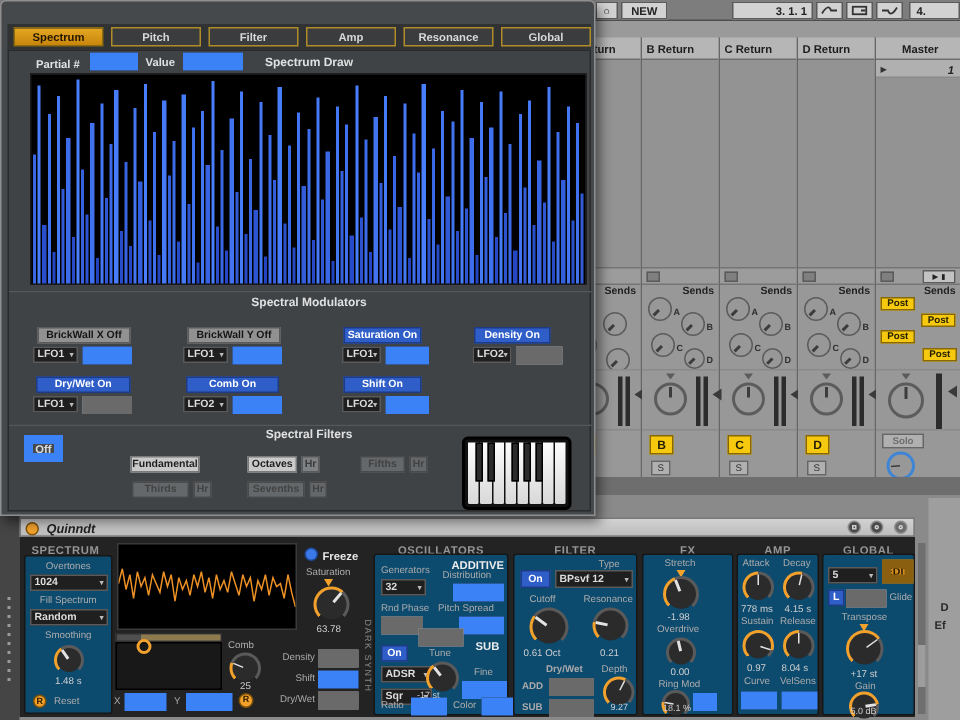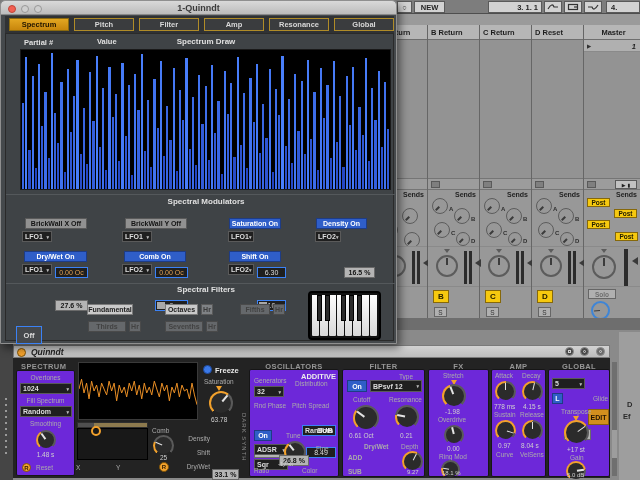--- a/index.html
+++ b/index.html
@@ -34,21 +34,21 @@
   #sessband { position:absolute; left:376px; top:318px; width:264px; height:14px; background:#6e6e6e; z-index:10; }
 
   
   #plugin { position:absolute; left:0; top:0; width:397px; height:344px; background:#45494c; border:1px solid #8f8f8f; border-radius:4px 4px 0 0; box-shadow:3px 4px 8px rgba(0,0,0,.5); z-index:30; }
   #ptitle { position:absolute; left:0; top:0; width:100%; height:14px; background:linear-gradient(#d9d9d9,#bcbcbc); border-bottom:1px solid #8a8a8a; border-radius:4px 4px 0 0; }
   .tl { position:absolute; top:3.5px; width:8px; height:8px; border-radius:50%; }
   .ptab { position:absolute; top:17px; width:60px; height:13px; background:#3a3c3e; border:1px solid #b08c28; color:#d8d8d8; font-size:7.5px; font-weight:bold; display:flex; align-items:center; justify-content:center; }
   .ptab.on { background:linear-gradient(#e3a722,#c8860c); color:#231600; border-color:#8a6a10; }
   #pmain { position:absolute; left:4px; top:32px; width:389px; height:308px; background:#3f4346; border:1px solid #2a2a2a; }
   .plbl { position:absolute; color:#e0e0e0; font-size:7.5px; font-weight:bold; }
-  .fld { position:absolute; background:#1f1f1f; border:1px solid #3b82f6; color:#ddd; font-size:7px; display:flex; align-items:center; justify-content:center; overflow:hidden;margin-top:36px; }
+  .fld { position:absolute; background:#1f1f1f; border:6px solid #3b82f6; color:#ddd; font-size:7px; display:flex; align-items:center; justify-content:center; overflow:hidden; }
   .fld.amber { color:#e0a050; }
   .fld.lit { background:#b4b4b4; color:#141414; border-color:#6a6a6a; font-weight:bold; }
   .fld.fill8::before { content:""; position:absolute; left:1px; top:1px; bottom:1px; width:8px; background:#a8a8a8; }
   .bluebtn { position:absolute; background:#2f5ec8; border:1px solid #1e3c85; color:#fff; font-size:7px; font-weight:bold; display:flex; align-items:center; justify-content:center; }
   .graybtn { position:absolute; background:#919191; border:1px solid #5a5a5a; color:#141414; font-size:7px; font-weight:bold; display:flex; align-items:center; justify-content:center; }
   .drop { position:absolute; background:#1f1f1f; border:1px solid #5a5a5a; color:#ddd; font-size:7px; font-weight:bold; display:flex; align-items:center; justify-content:space-between; padding:0 2px; }
   .drop .arr { font-size:5px; color:#bbb; }
   #speccanvas { position:absolute; left:14px; top:47px; width:371px; height:141px; background:#000; border:1px solid #1a1a1a; }
   #specbars { display:flex; align-items:flex-end; width:100%; height:100%; gap:1px; padding:0 1px; }
   #specbars div { flex:1; }
@@ -61,21 +61,21 @@
   .wkey { flex:1; background:linear-gradient(#fdfdfd,#d8d8d8); border-radius:0 0 1px 1px; }
   .bkey { position:absolute; top:2px; width:5px; height:26px; background:#2b2b2b; border:1px solid #000; z-index:2; }
 
   
   #devpane { position:absolute; left:0; top:330px; width:640px; height:150px; background:#8a8a8a; z-index:20; }
   #devgrip { position:absolute; left:0; top:0; width:13px; height:150px; background:#454545; }
   #devgrip::after { content:""; position:absolute; left:5px; top:68px; width:2px; height:60px; background:repeating-linear-gradient(180deg,#9a9a9a 0 2px,transparent 2px 6px); }
   #devtitle { position:absolute; left:13px; top:15px; width:597px; height:13px; background:linear-gradient(#d2d2d2,#bdbdbd); border:1px solid #7a7a7a; }
   #devbody { position:absolute; left:13px; top:28px; width:597px; height:120px; background:#232323; }
   .dhdr { position:absolute; color:#959595; font-size:7.5px; font-weight:bold; letter-spacing:.4px; }
-  .dpanel { position:absolute; background:#6d28d9; border:1px solid #161616; border-radius:2px; }
+  .dpanel { position:absolute; background:#0c4a6e; border:1px solid #161616; border-radius:2px; }
   .dlbl { position:absolute; color:#ababab; font-size:6.5px; }
   .dval { position:absolute; color:#cfcfcf; font-size:6.5px; }
   .kn { position:absolute; }
   .kn .ring { position:relative; width:100%; height:100%; border-radius:50%;
     background:conic-gradient(from 225deg, var(--on,#f2a12c) 0deg calc(var(--f,.5)*270deg), var(--off,#5a5a5a) calc(var(--f,.5)*270deg) 270deg, transparent 270deg 360deg); }
   .kn .ring::after { content:""; position:absolute; inset:2px; border-radius:50%; background:var(--face,#2b2b2b); }
   .kn .pt { z-index:2; }
   .kn .pt::before { content:""; position:absolute; left:calc(50% - .75px); top:2px; width:1.5px; height:34%; background:#e3e3e3; }
   .tri { position:absolute; width:0; height:0; border-left:3px solid transparent; border-right:3px solid transparent; border-top:5px solid #f2a12c; }
   .ocirc { position:absolute; border-radius:50%; background:#f2a12c; border:1px solid #7d5208; color:#2b1a00; font-size:6px; font-weight:bold; display:flex; align-items:center; justify-content:center; }
@@ -230,21 +230,21 @@
         <div class="fbar" style="left:41px;top:4px;height:33px;"></div>
         <div class="fhandle" style="left:47px;top:12px;"></div>
       </div>
       <div class="sact">
         <div class="ybtn" style="left:5px;top:3px;width:16px;height:13px;font-size:8px;">B</div>
         <div class="sbtn" style="left:6px;top:20px;width:13px;height:10px;">S</div>
       </div>
     </div>
 
     <div class="scol" style="left:156px;width:52px;">
-      <div class="shdr">D Reset</div>
+      <div class="shdr">D Return</div>
       <div class="sclips"></div>
       <div class="sstop">
           <div class="stopbox"></div>
         </div>
       <div class="ssends">
         <div class="sendlbl">Sends</div>
         <div class="skn" style="left:4px;top:8px;width:16px;height:16px;--f:0;">
             <div class="pt"></div>
           </div>
         <div class="knletter" style="left:21px;top:16px;">A</div>
@@ -310,26 +310,20 @@
         <div class="sbtn" style="left:4px;top:2px;width:28px;height:10px;color:#6e6e6e;font-weight:bold;">Solo</div>
         <div class="skn" style="left:7px;top:14px;width:19px;height:19px;border:2px solid #3f85d6;--f:.15;">
             <div class="pt"></div>
           </div>
       </div>
     </div>
   </div>
   <div id="sessband"></div>
 
   <div id="plugin">
-    <div id="ptitle">
-      <div class="tl" style="left:7px;background:#f25f52;border:1px solid #c04437;"></div>
-      <div class="tl" style="left:20px;background:#cfcfcf;border:1px solid #999;"></div>
-      <div class="tl" style="left:33px;background:#cfcfcf;border:1px solid #999;"></div>
-      <div style="position:absolute;left:0;top:2px;width:100%;text-align:center;font-size:9px;font-weight:bold;color:#3a3a3a;">1-Quinndt</div>
-    </div>
 
     <div style="position:absolute;left:4px;top:15px;width:389px;height:17px;background:#303234;"></div>
     <div class="ptab on" style="left:8px;">Spectrum</div>
     <div class="ptab" style="left:73px;">Pitch</div>
     <div class="ptab" style="left:138px;">Filter</div>
     <div class="ptab" style="left:203px;">Amp</div>
     <div class="ptab" style="left:268px;">Resonance</div>
     <div class="ptab" style="left:333px;">Global</div>
 
     <div id="pmain">

